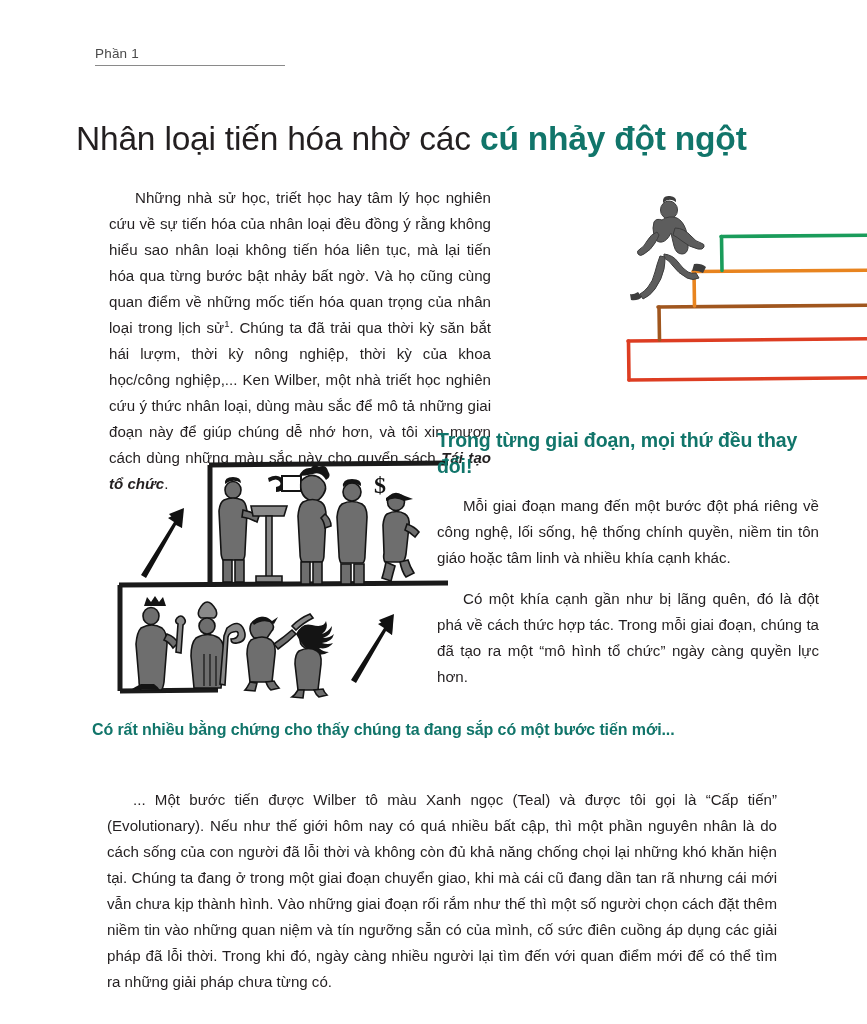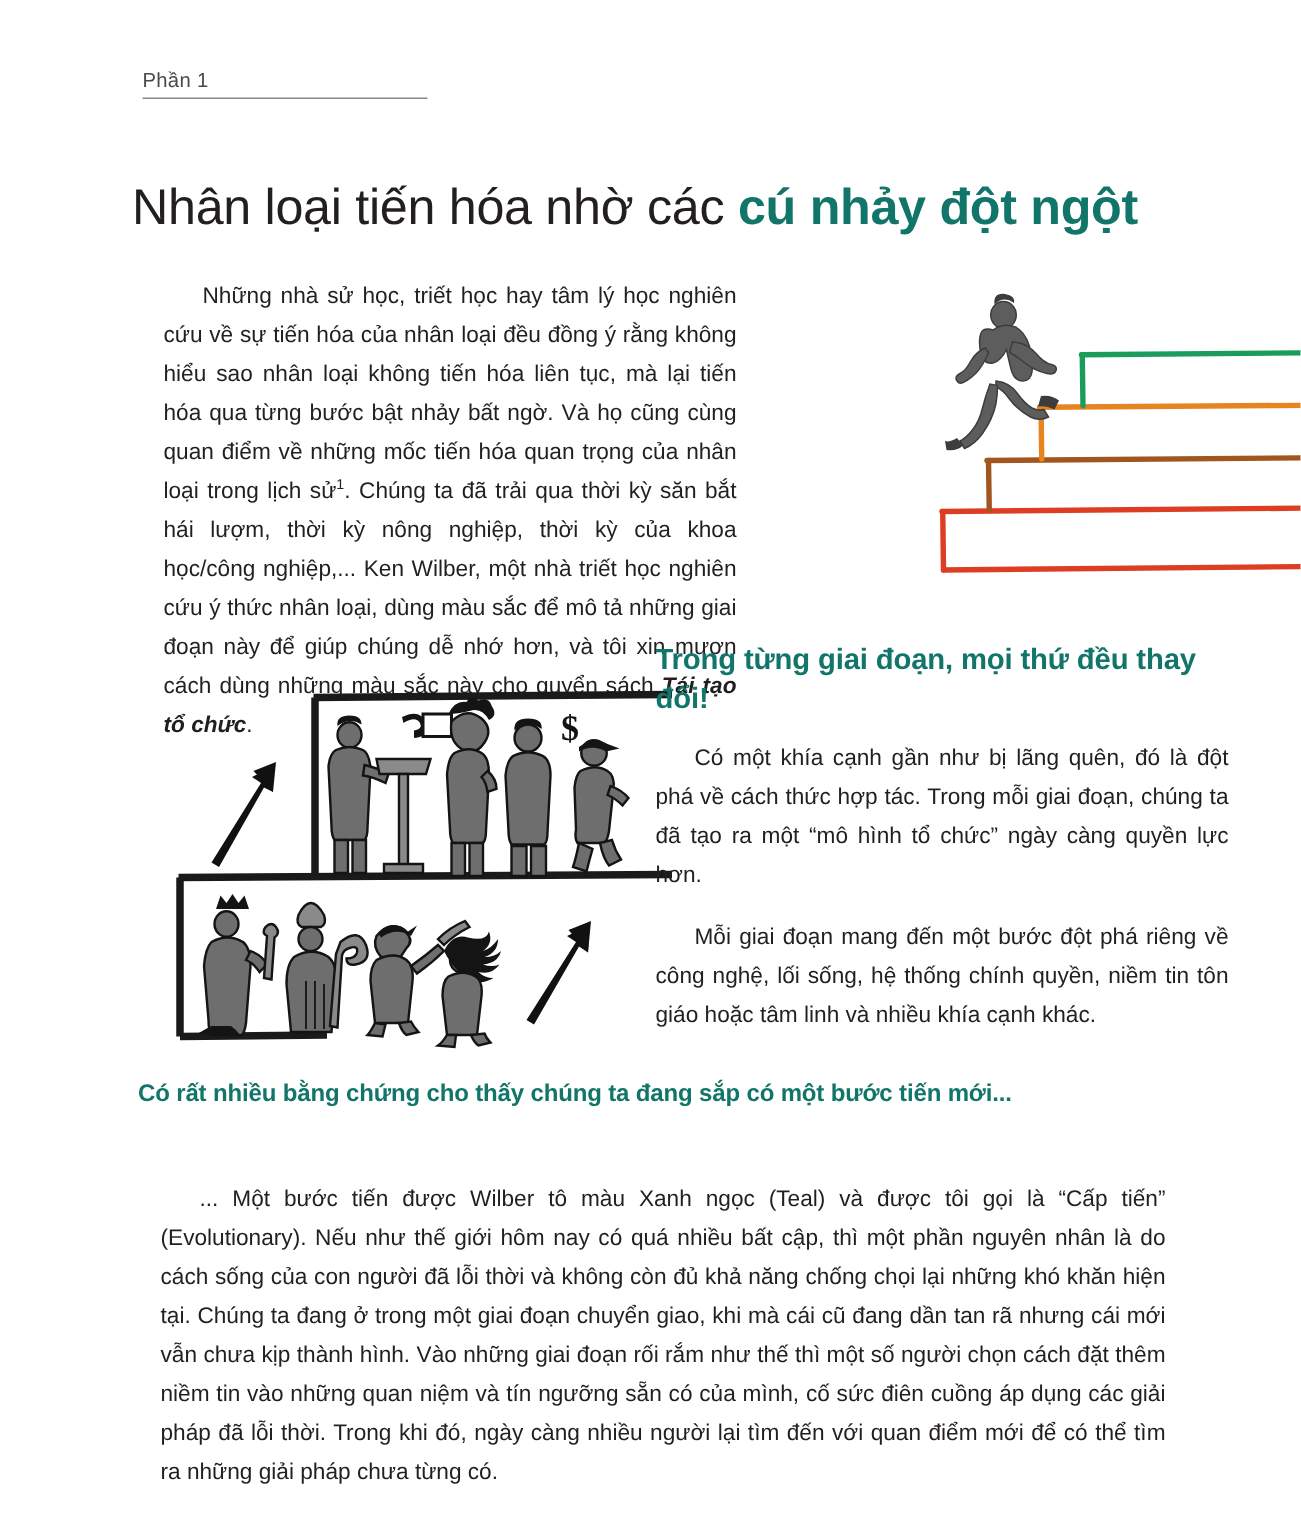--- a/index.html
+++ b/index.html
@@ -35,21 +35,21 @@
   .running-head .rh-rule {
     display: block;
     height: 1px;
     background: #8a8a8a;
     width: 190px;
   }
 
   
   .page-title {
     position: absolute;
-    left: 88px;
+    left: 76px;
     top: 97px;
     width: 740px;
     font-size: 33.5px;
     font-weight: 400;
     letter-spacing: -0.2px;
     line-height: 1.18;
     white-space: nowrap;
   }
   .page-title .t-dark { color: #231f20; }
   .page-title .t-teal { color: #11756a; font-weight: 700; }
@@ -282,20 +282,20 @@
       <path d="M200 186 q6 -12 16 -9 q12 3 14 -4 q3 8 -4 13 q6 -2 10 -8 q0 9 -9 12 q7 0 11 -4 q-2 8 -12 9 q6 2 11 0 q-5 7 -14 5 q4 4 10 4 q-8 5 -16 1 q-10 -5 -17 -19 z" fill="#141414" stroke="none"></path>
       <path d="M203 203 q10 -5 18 0 q5 3 4 13 l-3 26 h-20 l-3 -26 q0 -10 4 -13 z"></path>
       <path d="M202 242 q-3 5 -6 7 l11 1 l1 -8 z"></path>
       <path d="M218 242 q2 5 5 7 l8 -2 q-3 -3 -4 -6 z"></path>
     </g>
   </svg>
 </figure>
 
 <div class="mid-col">
   <h2 class="teal-head">Trong từng giai đoạn, mọi thứ đều thay đổi!</h2>
+  <p class="bodytext"><span class="indent"></span><span>Mỗi giai đoạn mang đến một bước đột phá riêng về công nghệ, lối sống, hệ thống chính quyền, niềm tin tôn giáo hoặc tâm linh và nhiều khía cạnh khác.</span></p>
   <p class="bodytext"><span class="indent"></span><span>Có một khía cạnh gần như bị lãng quên, đó là đột phá về cách thức hợp tác. Trong mỗi giai đoạn, chúng ta đã tạo ra một “mô hình tổ chức” ngày càng quyền lực hơn.</span></p>
-  <p class="bodytext"><span class="indent"></span><span>Mỗi giai đoạn mang đến một bước đột phá riêng về công nghệ, lối sống, hệ thống chính quyền, niềm tin tôn giáo hoặc tâm linh và nhiều khía cạnh khác.</span></p>
 </div>
 
 <h2 class="bottom-head">Có rất nhiều bằng chứng cho thấy chúng ta đang sắp có một bước tiến mới...</h2>
 <div class="bottom-col">
   <p class="bodytext"><span class="indent"></span><span>... Một bước tiến được Wilber tô màu Xanh ngọc (Teal) và được tôi gọi là “Cấp tiến” (Evolutionary). Nếu như thế giới hôm nay có quá nhiều bất cập, thì một phần nguyên nhân là do cách sống của con người đã lỗi thời và không còn đủ khả năng chống chọi lại những khó khăn hiện tại. Chúng ta đang ở trong một giai đoạn chuyển giao, khi mà cái cũ đang dần tan rã nhưng cái mới vẫn chưa kịp thành hình. Vào những giai đoạn rối rắm như thế thì một số người chọn cách đặt thêm niềm tin vào những quan niệm và tín ngưỡng sẵn có của mình, cố sức điên cuồng áp dụng các giải pháp đã lỗi thời. Trong khi đó, ngày càng nhiều người lại tìm đến với quan điểm mới để có thể tìm ra những giải pháp chưa từng có.</span></p>
 </div>
 
 </body></html>

